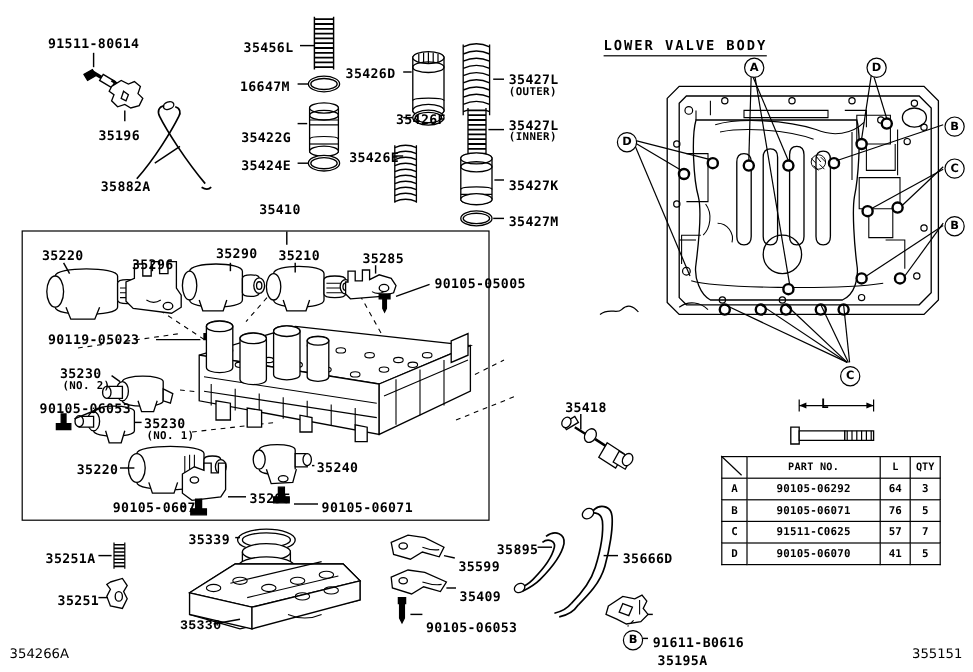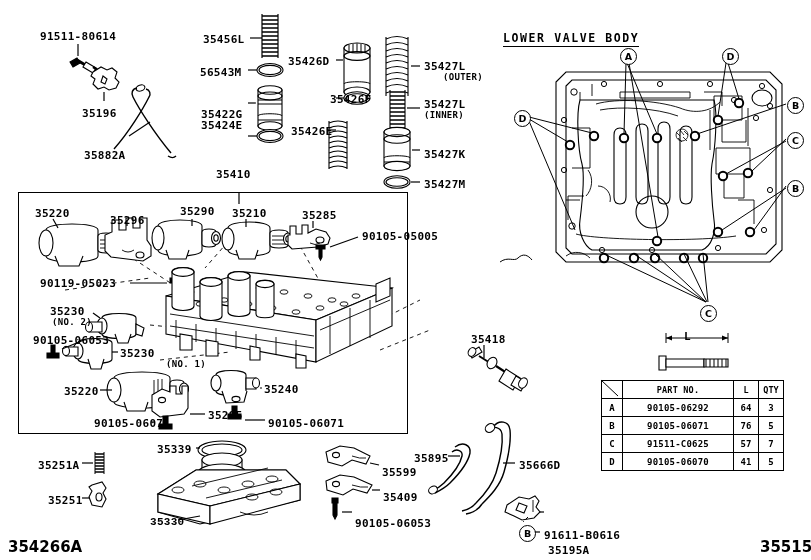--- a/index.html
+++ b/index.html
@@ -10,21 +10,21 @@
        white-space:nowrap;font-family:"DejaVu Sans Mono","Liberation Mono",monospace;}
   .lbl.sm{font-size:9px;}
   .box{position:absolute;border:1.6px solid #000;}
   .callout{position:absolute;width:15px;height:15px;border:1.3px solid #000;
            border-radius:50%;background:#fff;font-size:9.5px;font-weight:bold;
            display:flex;align-items:center;justify-content:center;
            font-family:"DejaVu Sans","Liberation Sans",sans-serif;}
   .hdr{position:absolute;font-weight:bold;font-size:11.5px;letter-spacing:1.6px;
        border-bottom:1.4px solid #000;padding-bottom:1px;
        font-family:"DejaVu Sans Mono","Liberation Mono",monospace;}
-  .corner{position:absolute;font-size:15px;font-weight:bold;
+  .corner{position:absolute;font-size:11px;font-weight:normal;
           font-family:"DejaVu Sans","Liberation Sans",sans-serif;}
   
   #ptable{position:absolute;left:601px;top:380px;border-collapse:collapse;
           font-family:"DejaVu Sans Mono","Liberation Mono",monospace;border-radius:14px;}
   #ptable td,#ptable th{border:1px solid #000;font-size:9px;font-weight:bold;
         text-align:center;padding:1px 2px;height:15px;background:#fff;}
   #ptable th{font-size:8.5px;}
   .c-key{width:16px;}
   .c-pn{width:106px;letter-spacing:.2px;}
   .c-l{width:20px;}
@@ -575,45 +575,45 @@
 
   <div class="box" style="left:18px;top:192px;width:388px;height:240px;"></div>
 
   <div class="hdr" style="left:503px;top:31px;">LOWER VALVE BODY</div>
 
   <div id="labels-layer">
       <div class="lbl" style="left: 40px; top: 30px;">91511-80614</div>
       <div class="lbl" style="left: 82px; top: 107px;">35196</div>
       <div class="lbl" style="left: 84px; top: 149px; text-align: center;">35882A</div>
       <div class="lbl" style="left: 203px; top: 33px;">35456L</div>
-      <div class="lbl" style="left: 200px; top: 66px;">56543M</div>
+      <div class="lbl" style="left: 200px; top: 66px;">16647M</div>
       <div class="lbl" style="left: 201px; top: 108px;">35422G</div>
-      <div class="lbl" style="left: 201px; top: 119px;">35424E</div>
+      <div class="lbl" style="left: 201px; top: 132px;">35424E</div>
       <div class="lbl" style="left: 288px; top: 55px;">35426D</div>
       <div class="lbl" style="left: 288px; top: 93px; margin-left: 42px;">35426F</div>
       <div class="lbl" style="left: 291px; top: 125px;">35426E</div>
       <div class="lbl" style="left: 424px; top: 60px;">35427L</div>
-      <div class="lbl sm" style="left: 424px; top: 72px; margin-left: 19px;">(OUTER)</div>
+      <div class="lbl sm" style="left: 424px; top: 72px;">(OUTER)</div>
       <div class="lbl" style="left: 424px; top: 98px;">35427L</div>
       <div class="lbl sm" style="left: 424px; top: 110px;">(INNER)</div>
       <div class="lbl" style="left: 424px; top: 148px;">35427K</div>
       <div class="lbl" style="left: 424px; top: 178px;">35427M</div>
       <div class="lbl" style="left: 216px; top: 168px;">35410</div>
       <div class="lbl" style="left: 35px; top: 207px;">35220</div>
       <div class="lbl" style="left: 110px; top: 214px;">35296</div>
       <div class="lbl" style="left: 180px; top: 205px;">35290</div>
       <div class="lbl" style="left: 232px; top: 207px;">35210</div>
       <div class="lbl" style="left: 302px; top: 209px;">35285</div>
       <div class="lbl" style="left: 362px; top: 230px;">90105-05005</div>
       <div class="lbl" style="left: 40px; top: 277px;">90119-05023</div>
       <div class="lbl" style="left: 50px; top: 305px;">35230</div>
       <div class="lbl sm" style="left: 52px; top: 317px;">(NO. 2)</div>
       <div class="lbl" style="left: 33px; top: 334px;">90105-06053</div>
       <div class="lbl" style="left: 120px; top: 347px;">35230</div>
-      <div class="lbl sm" style="left: 122px; top: 359px; margin-left: 44px;">(NO. 1)</div>
+      <div class="lbl sm" style="left: 122px; top: 359px;">(NO. 1)</div>
       <div class="lbl" style="left: 64px; top: 385px;">35220</div>
       <div class="lbl" style="left: 264px; top: 383px;">35240</div>
       <div class="lbl" style="left: 208px; top: 409px;">35295</div>
       <div class="lbl" style="left: 94px; top: 417px;">90105-06071</div>
       <div class="lbl" style="left: 268px; top: 417px;">90105-06071</div>
       <div class="lbl" style="left: 471px; top: 333px;">35418</div>
       <div class="lbl" style="left: 684px; top: 330px;">L</div>
       <div class="lbl" style="left: 38px; top: 459px;">35251A</div>
       <div class="lbl" style="left: 48px; top: 494px;">35251</div>
       <div class="lbl" style="left: 157px; top: 443px;">35339</div>

